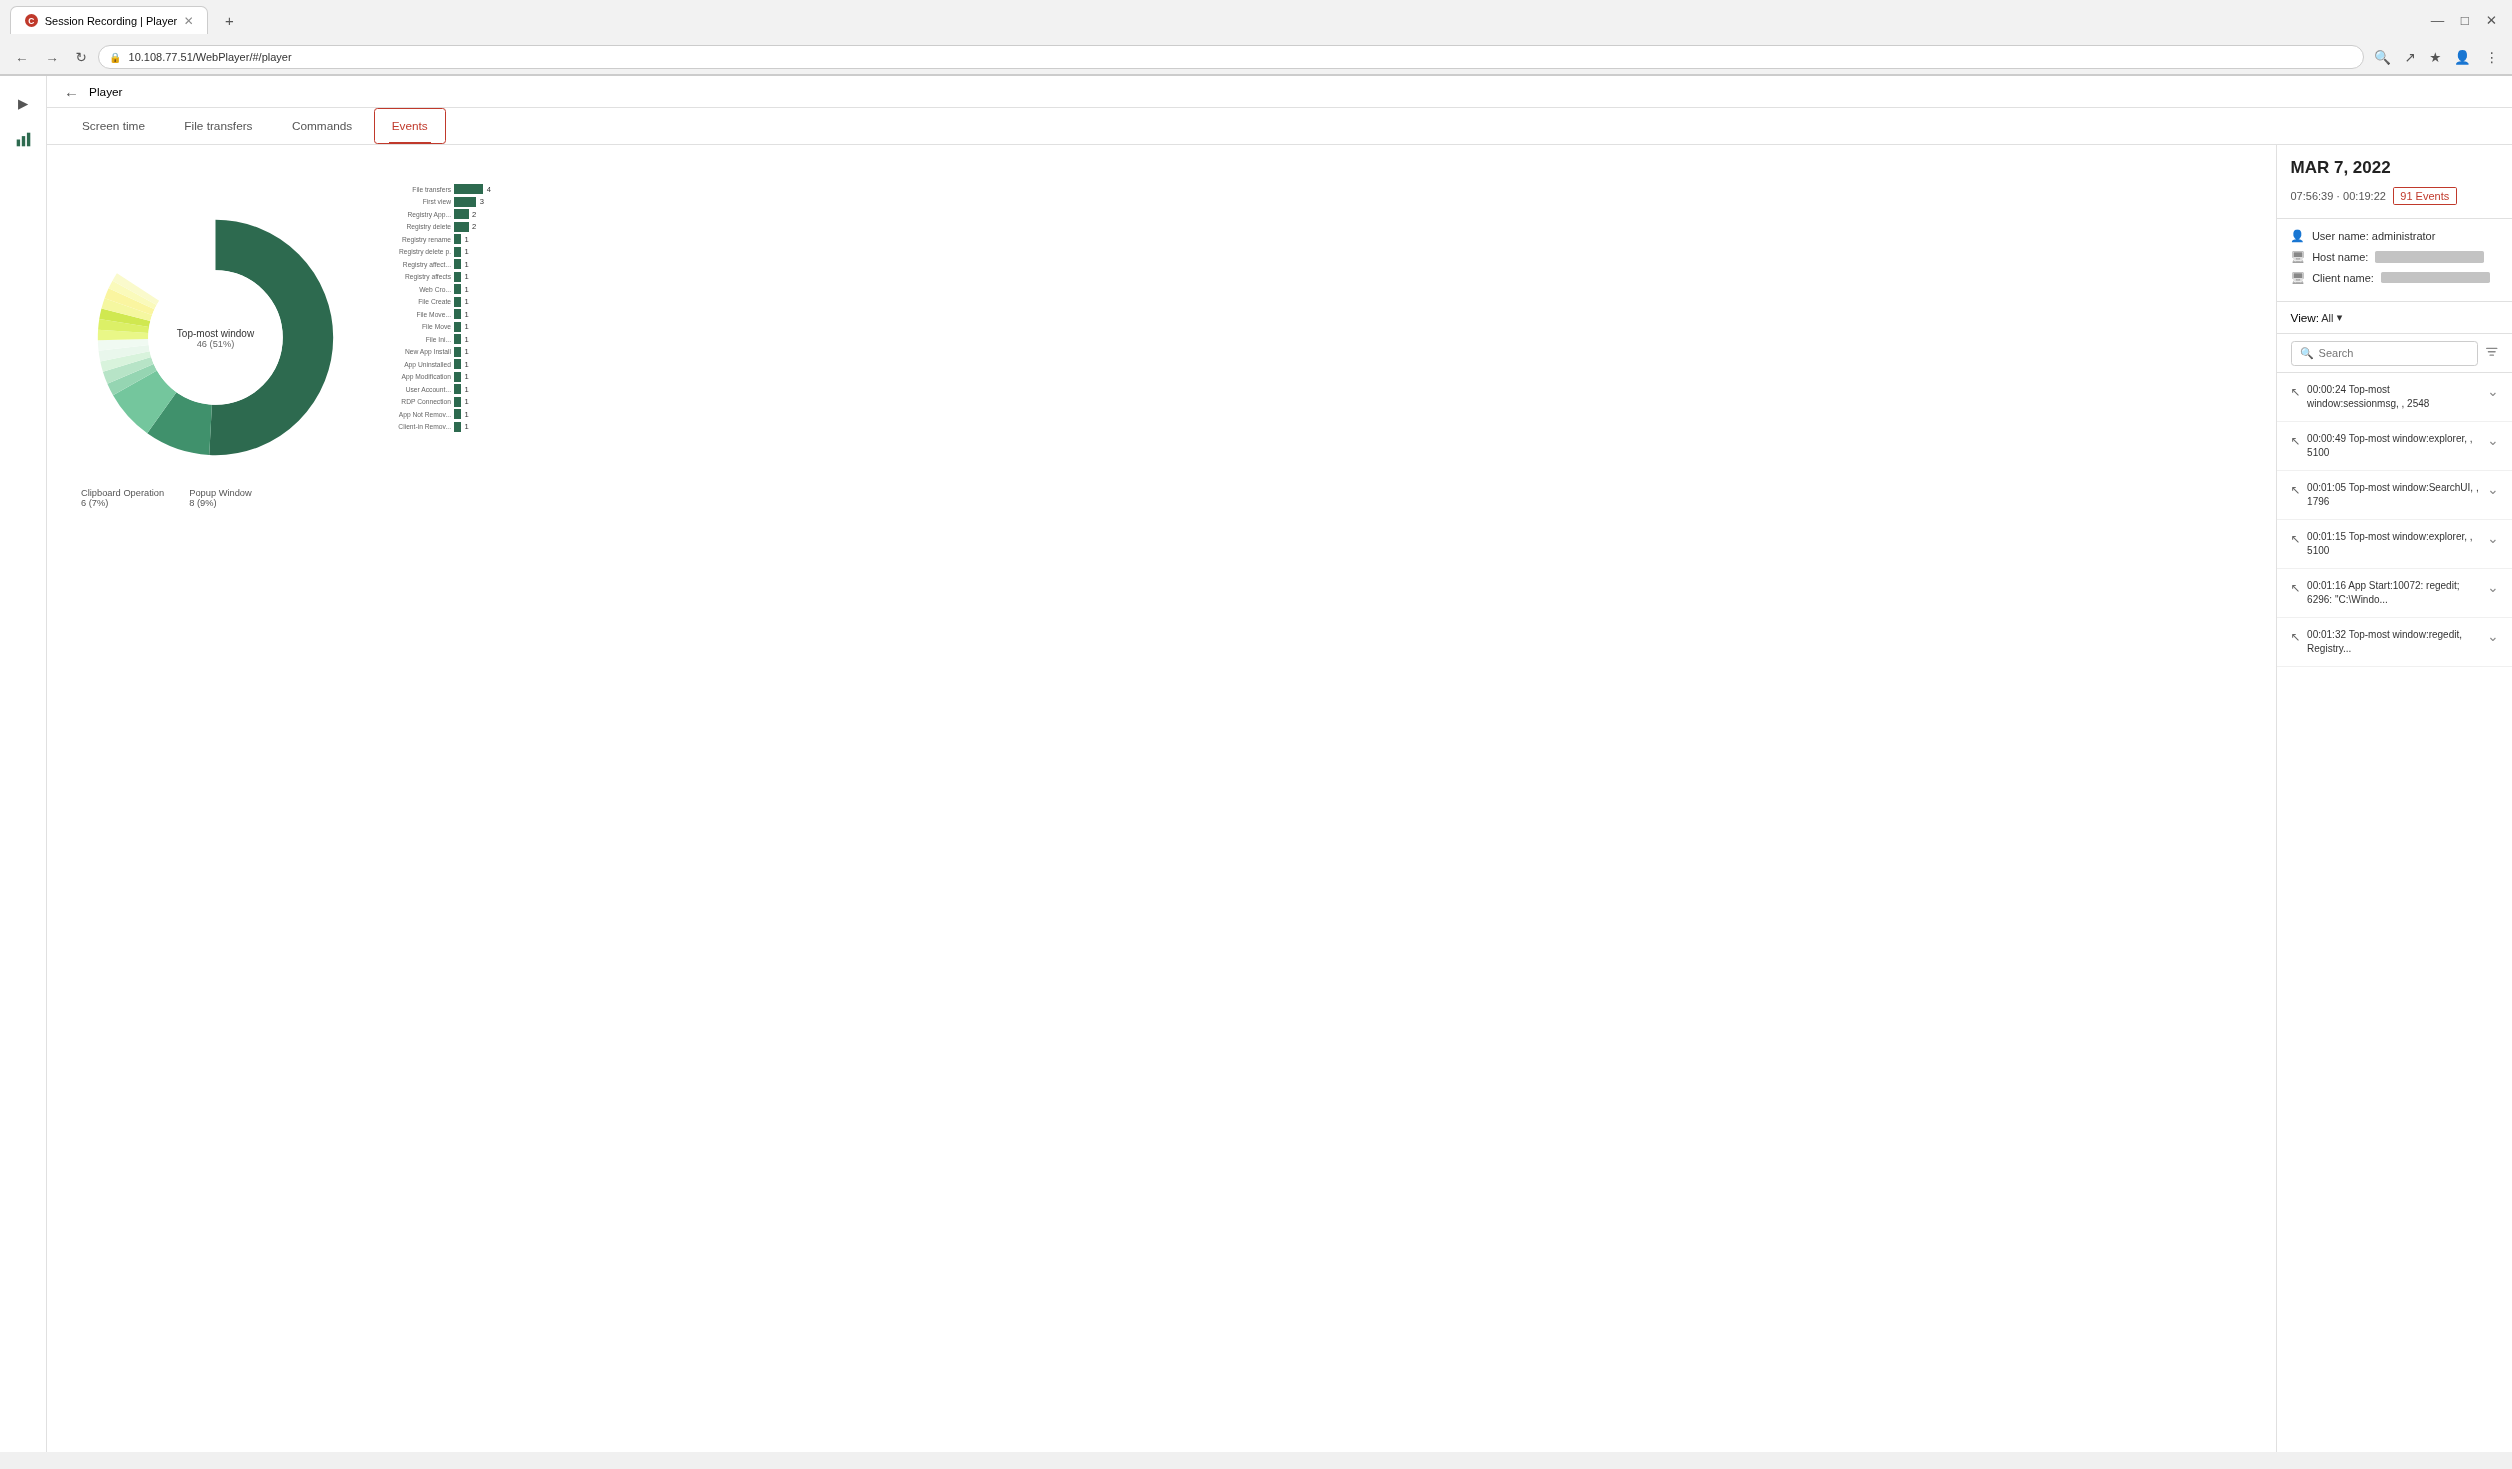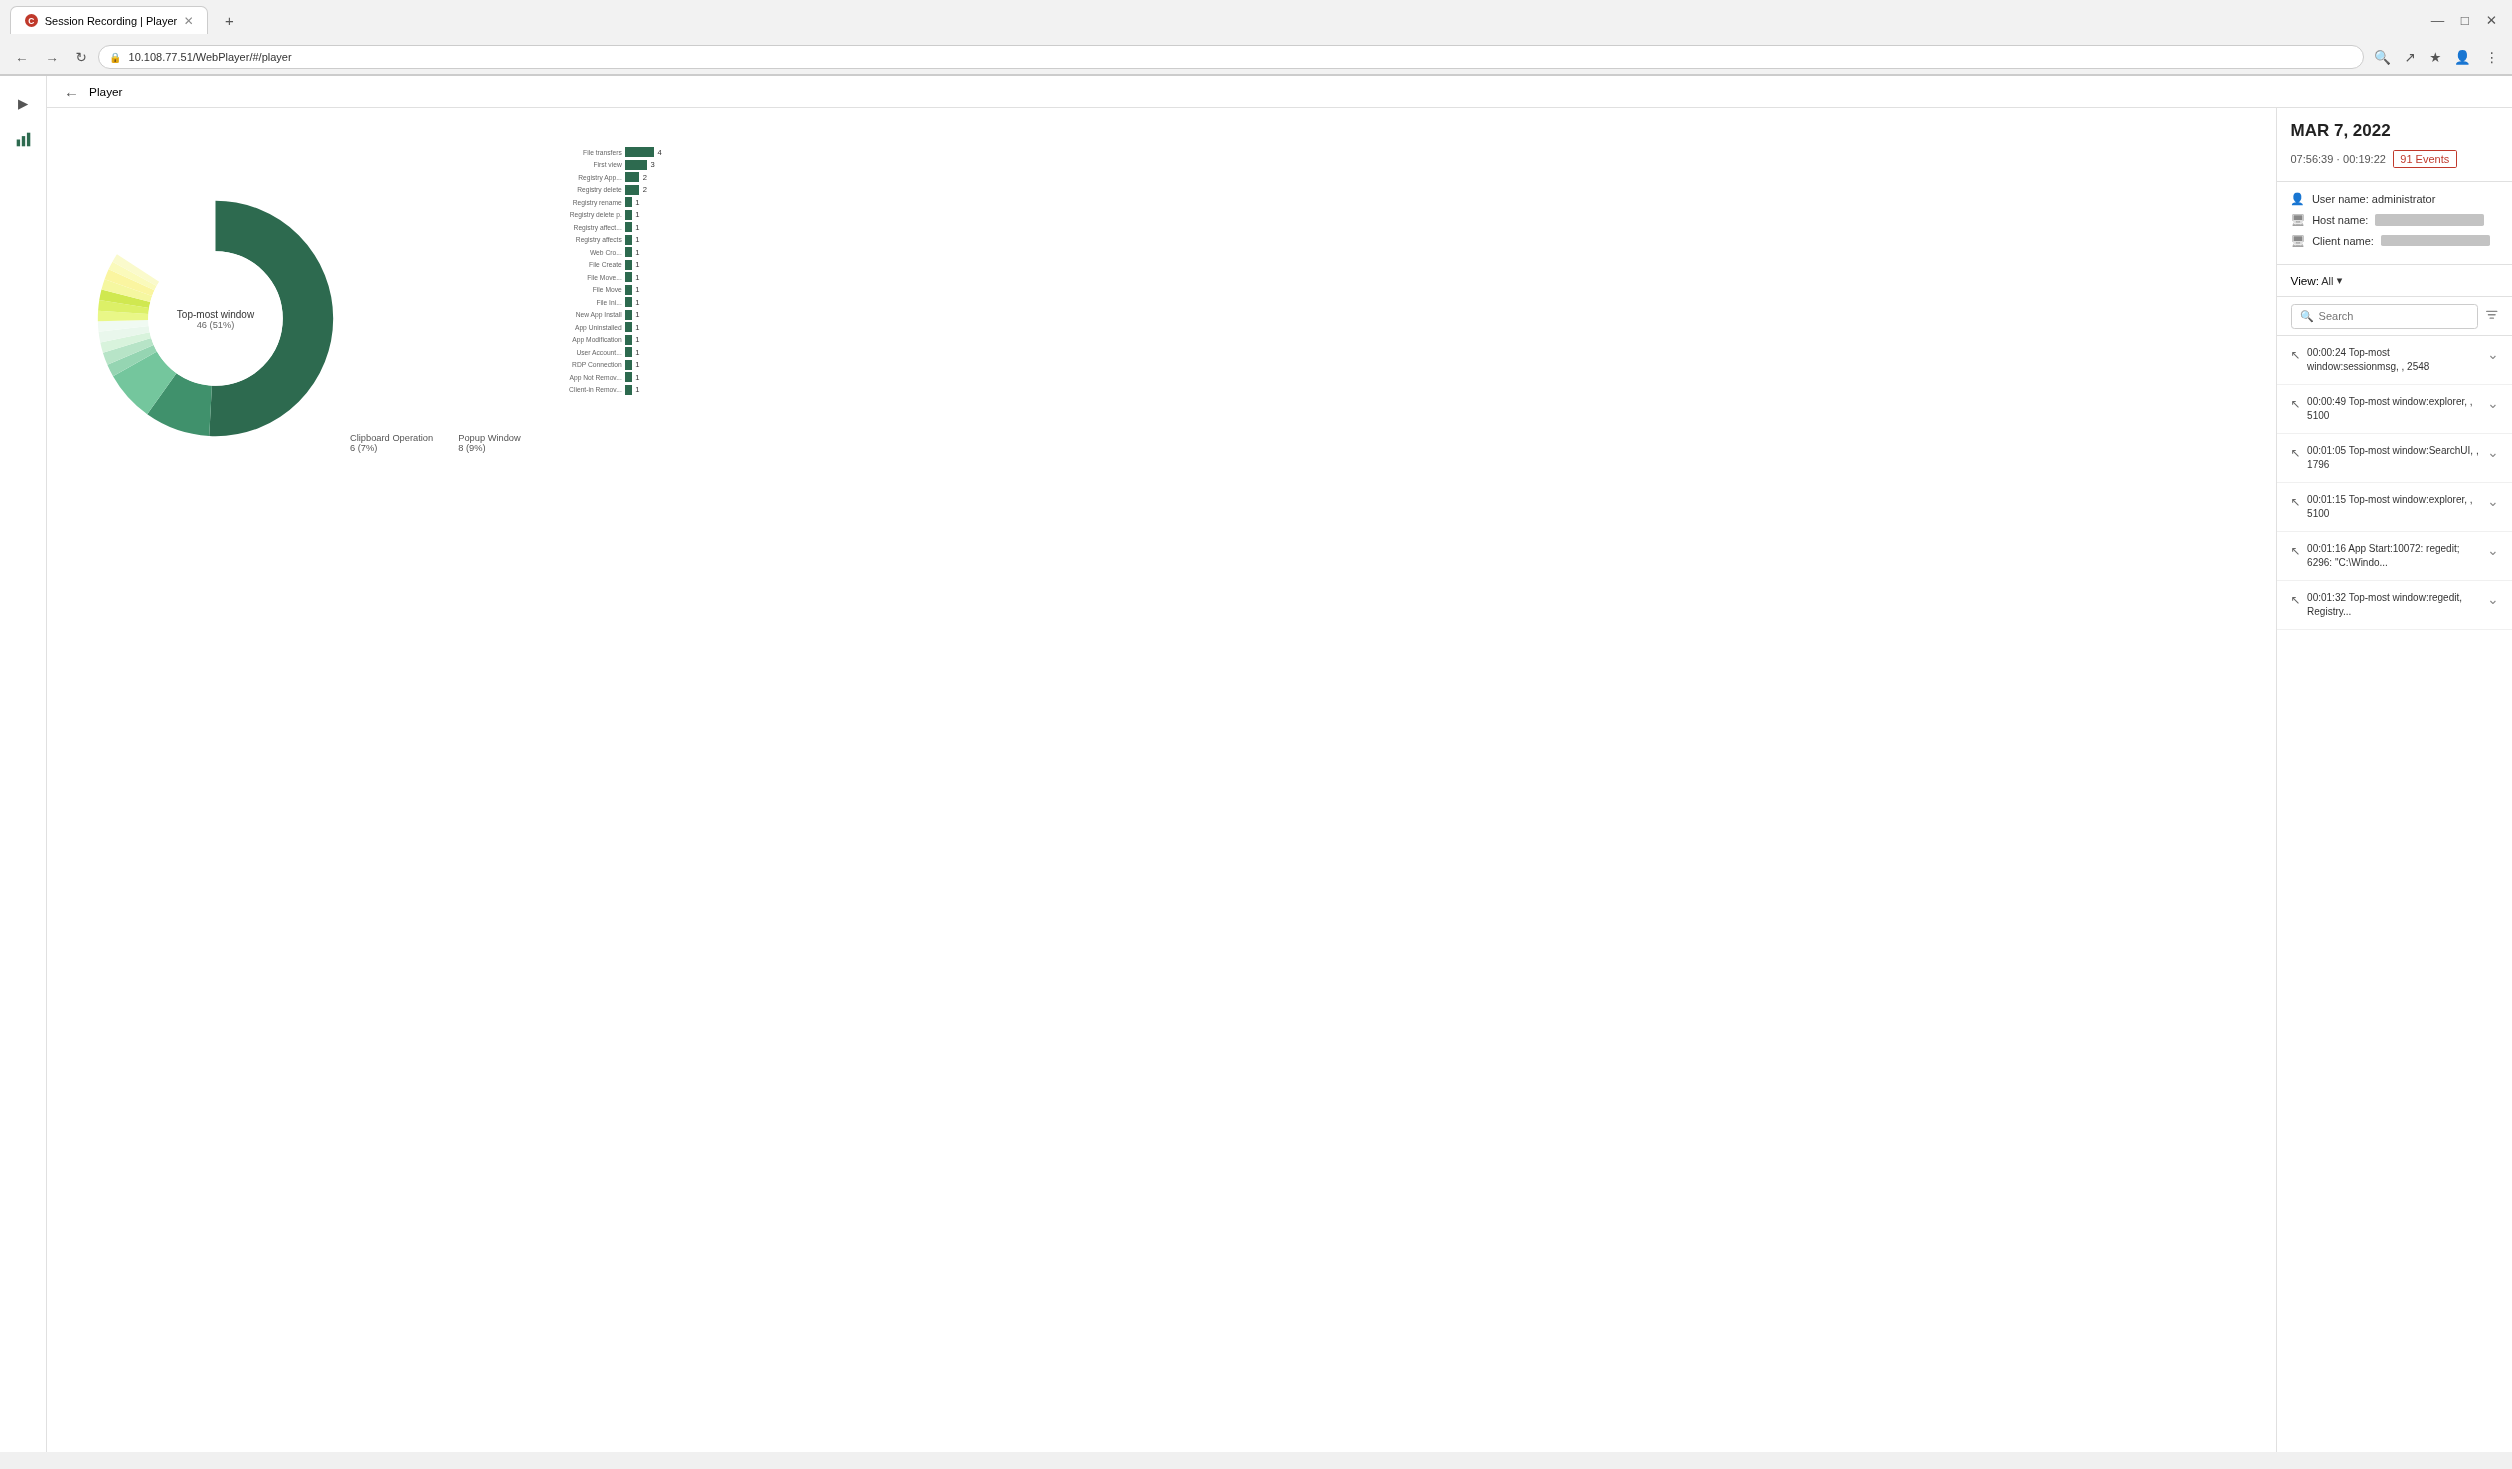--- a/index.html
+++ b/index.html
@@ -120,26 +120,34 @@
     </button>
   </div>
 
   <div class="main-content">
 
     <div class="top-nav">
       <button class="back-btn">←</button>
       <span>Player</span>
     </div>
 
+    <div class="tab-nav">
+      <div class="tab-item">Screen time</div>
+      <div class="tab-item">File transfers</div>
+      <div class="tab-item">Commands</div>
+      <div class="tab-item active">
+        <span>Events</span>
+      </div>
+    </div>
 
     <div class="content-area">
       <div class="chart-area">
         <div class="chart-container">
 
-          <div style="position:relative; display:flex; flex-direction:row; align-items:flex-end;">
+          <div style="position:relative; display:flex; flex-direction:column; align-items:flex-start;">
             <div class="donut-wrapper">
               <svg width="269" height="269" viewBox="0 0 320 320">
 
                 <circle cx="160" cy="160" r="110" fill="none" stroke="#2d6a4f" stroke-width="60" stroke-dasharray="351 687" stroke-dashoffset="0" transform="rotate(-90 160 160)"></circle>
 
                 <circle cx="160" cy="160" r="110" fill="none" stroke="#40916c" stroke-width="60" stroke-dasharray="62 976" stroke-dashoffset="-351" transform="rotate(-90 160 160)"></circle>
 
                 <circle cx="160" cy="160" r="110" fill="none" stroke="#74c69d" stroke-width="60" stroke-dasharray="48 990" stroke-dashoffset="-413" transform="rotate(-90 160 160)"></circle>
 
                 <circle cx="160" cy="160" r="110" fill="none" stroke="#95d5b2" stroke-width="60" stroke-dasharray="12 1026" stroke-dashoffset="-461" transform="rotate(-90 160 160)"></circle>

